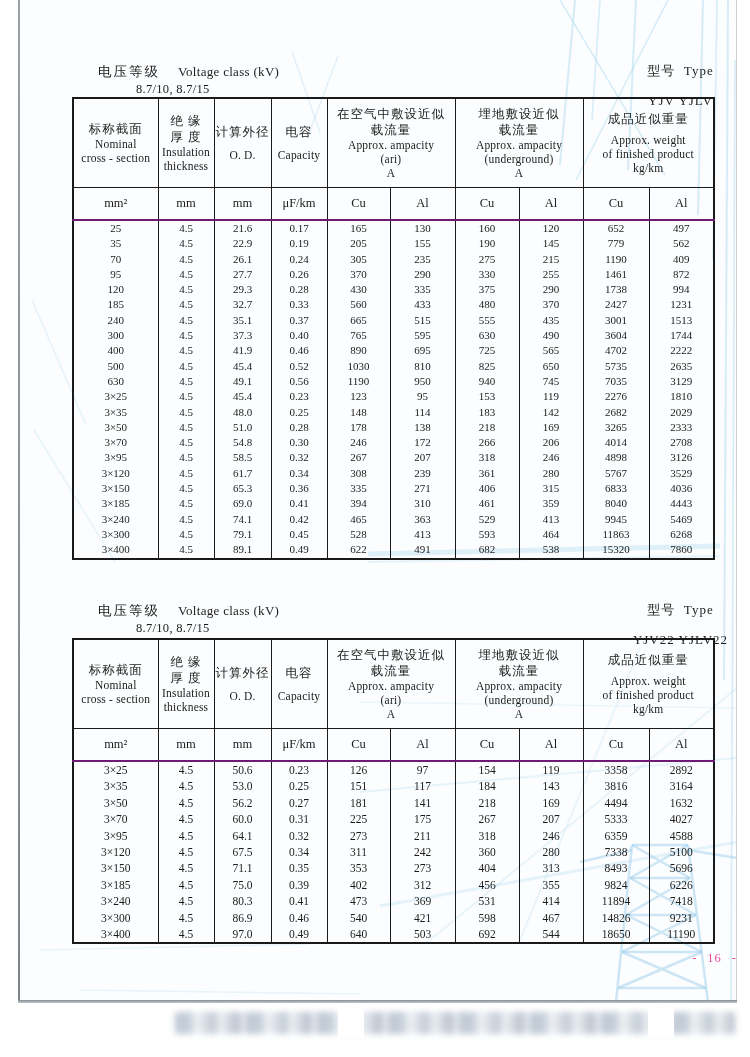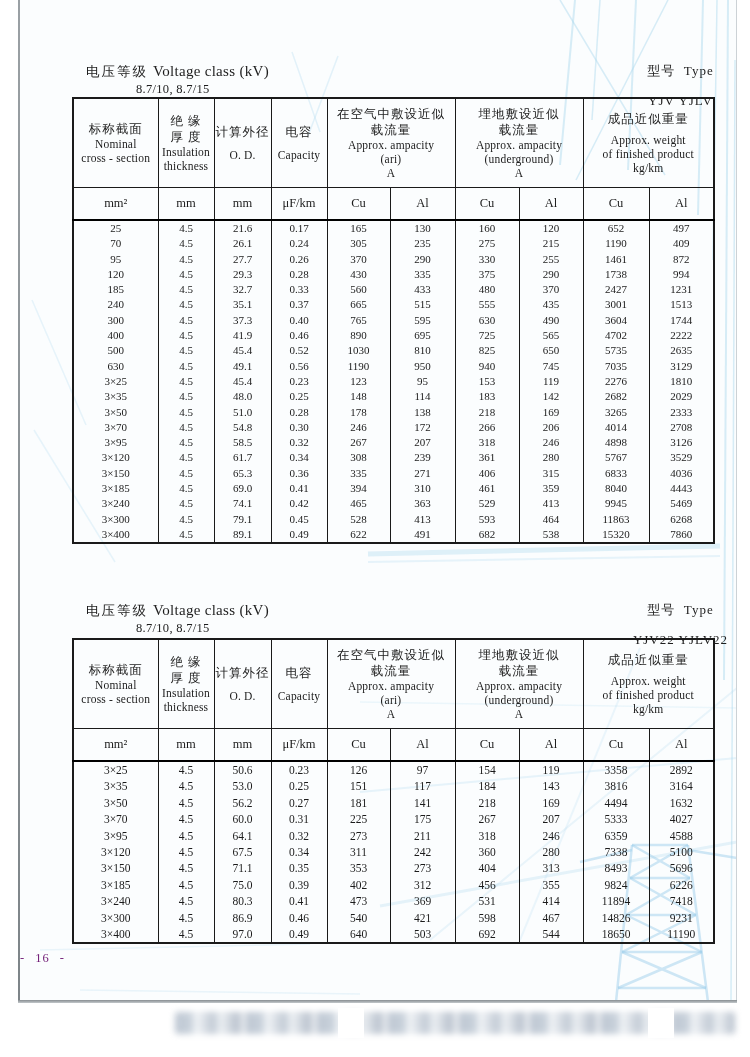--- a/index.html
+++ b/index.html
@@ -19,50 +19,50 @@
   .bleed{
     position:absolute;left:175px;top:1012px;width:560px;height:22px;
     background:repeating-linear-gradient(90deg,#7d8fa6 0px,#93a5b8 16px,#e8edf2 21px,#8596ab 38px,#dde4ea 46px,#76879e 62px,#eef1f5 71px);
     filter:blur(3px);opacity:.5;border-radius:3px;
   }
   .bleed-gap{position:absolute;top:1008px;width:26px;height:30px;background:#fff;}
   .wm{position:absolute;left:0;top:0;pointer-events:none;}
 
   .caption{position:absolute;left:0;width:717px;}
   .cap-left{position:absolute;left:66px;top:0;}
-  .cap-cn{font-size:13.5px;letter-spacing:2px;}
-  .cap-en{font-size:15px;margin-left:5px;letter-spacing:0.3px;}
+  .cap-cn{font-size:13.5px;letter-spacing:2px;margin-left:12px;}
+  .cap-en{font-size:13px;margin-left:18px;letter-spacing:0.3px;}
   .cap-vals{font-size:12.5px;margin:1px 0 0 50px;letter-spacing:0.3px;}
   .cap-right{position:absolute;left:608px;top:0;text-align:center;width:105px;}
   .cap-right .l1{font-size:13px;letter-spacing:1px;}
   .cap-right .l2{font-size:13px;letter-spacing:1px;margin-top:13px;}
 
   table.spec{
     position:absolute;left:52px;width:641px;
     border-collapse:collapse;table-layout:fixed;
     background:transparent;
   }
   table.spec th,table.spec td{
     padding:0;text-align:center;vertical-align:middle;
     font-weight:normal;color:#1b1b1b;
   }
   table.spec{border:2px solid #1a1a1a;}
   table.spec th{border:1px solid #1a1a1a;}
-  table.spec thead tr.units th{border-bottom:2px solid #000000;}
+  table.spec thead tr.units th{border-bottom:2px solid #701a75;}
   table.spec td{border-left:1px solid #1a1a1a;border-right:1px solid #1a1a1a;}
   .hd-cn{font-size:12.5px;letter-spacing:1px;line-height:16px;}
   .hd-en{font-size:11.5px;line-height:14px;letter-spacing:0.2px;}
   tr.titles th{height:88px;}
   tr.units th{height:31px;font-size:12.5px;}
   #t1 tbody td{height:15.3px;font-size:11px;line-height:15.3px;}
   #t2 tbody td{height:16.4px;font-size:11.5px;line-height:16.4px;}
 
   .footer{
-    position:absolute;left:20px;top:951px;width:717px;text-align:left;
-    font-size:12.5px;letter-spacing:1px;color:#701a75;
+    position:absolute;left:20px;top:951px;width:717px;text-align:right;
+    font-size:12.5px;letter-spacing:1px;color:#ec4899;
   }
   .footer .sp{display:inline-block;width:10px;}
 </style>
 </head>
 <body>
 
 <div class="paper">
 
   <svg class="wm" width="717" height="1002" viewBox="0 0 717 1002">
     <g fill="none" stroke="#a8d6ee" stroke-opacity="0.45">
@@ -189,20 +189,32 @@
           <td>21.6</td>
           <td>0.17</td>
           <td>165</td>
           <td>130</td>
           <td>160</td>
           <td>120</td>
           <td>652</td>
           <td>497</td>
         </tr>
         <tr>
+          <td>35</td>
+          <td>4.5</td>
+          <td>22.9</td>
+          <td>0.19</td>
+          <td>205</td>
+          <td>155</td>
+          <td>190</td>
+          <td>145</td>
+          <td>779</td>
+          <td>562</td>
+        </tr>
+        <tr>
           <td>70</td>
           <td>4.5</td>
           <td>26.1</td>
           <td>0.24</td>
           <td>305</td>
           <td>235</td>
           <td>275</td>
           <td>215</td>
           <td>1190</td>
           <td>409</td>

